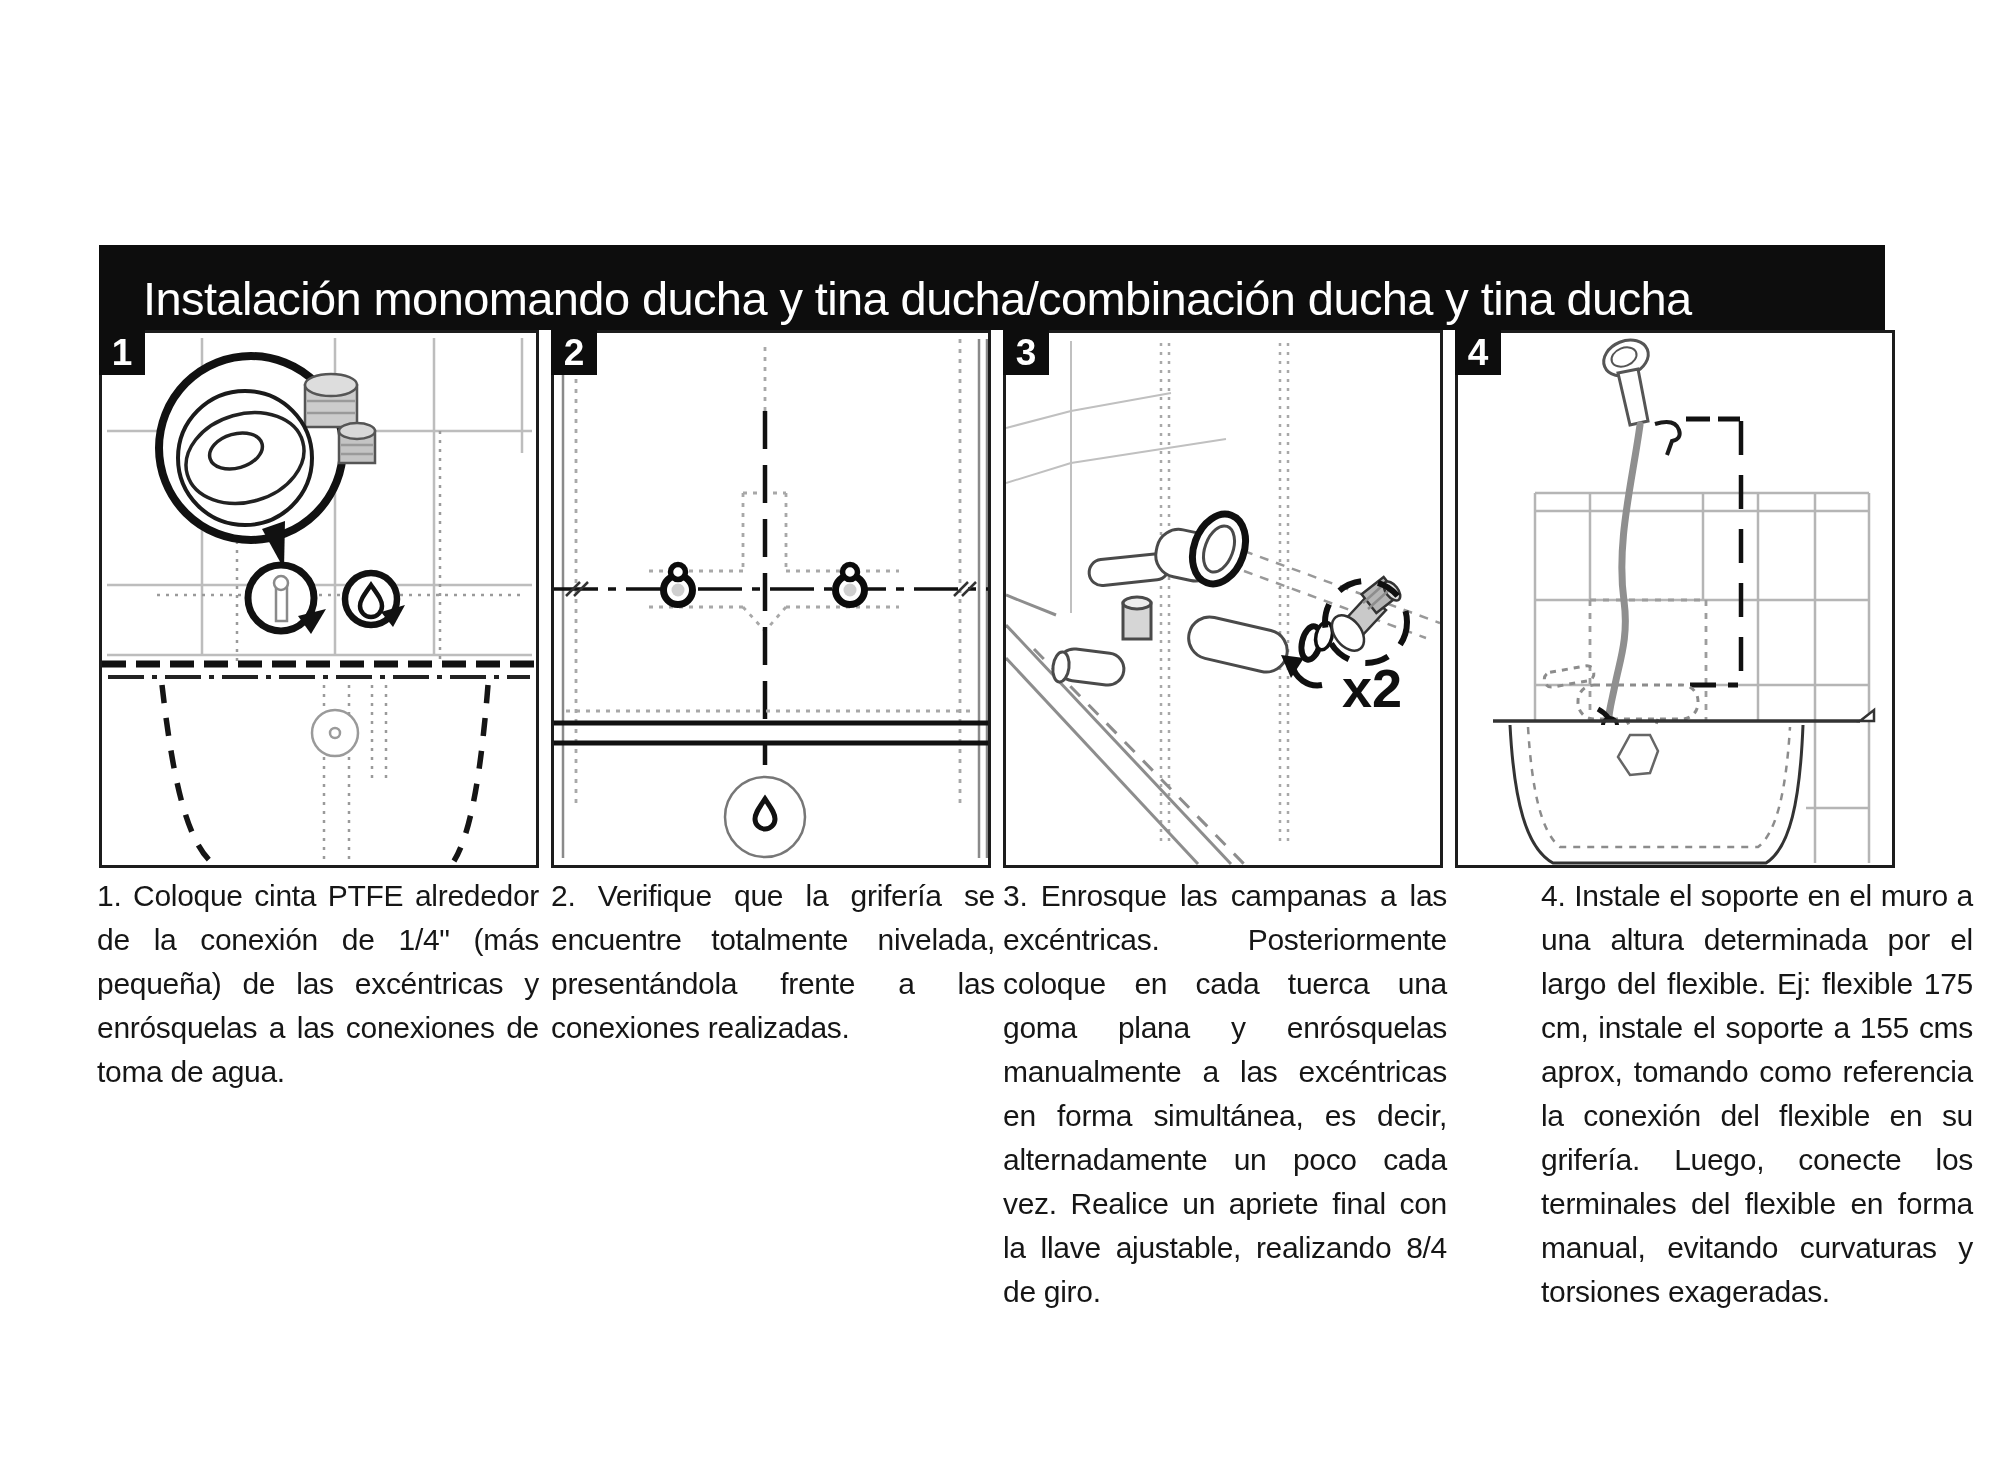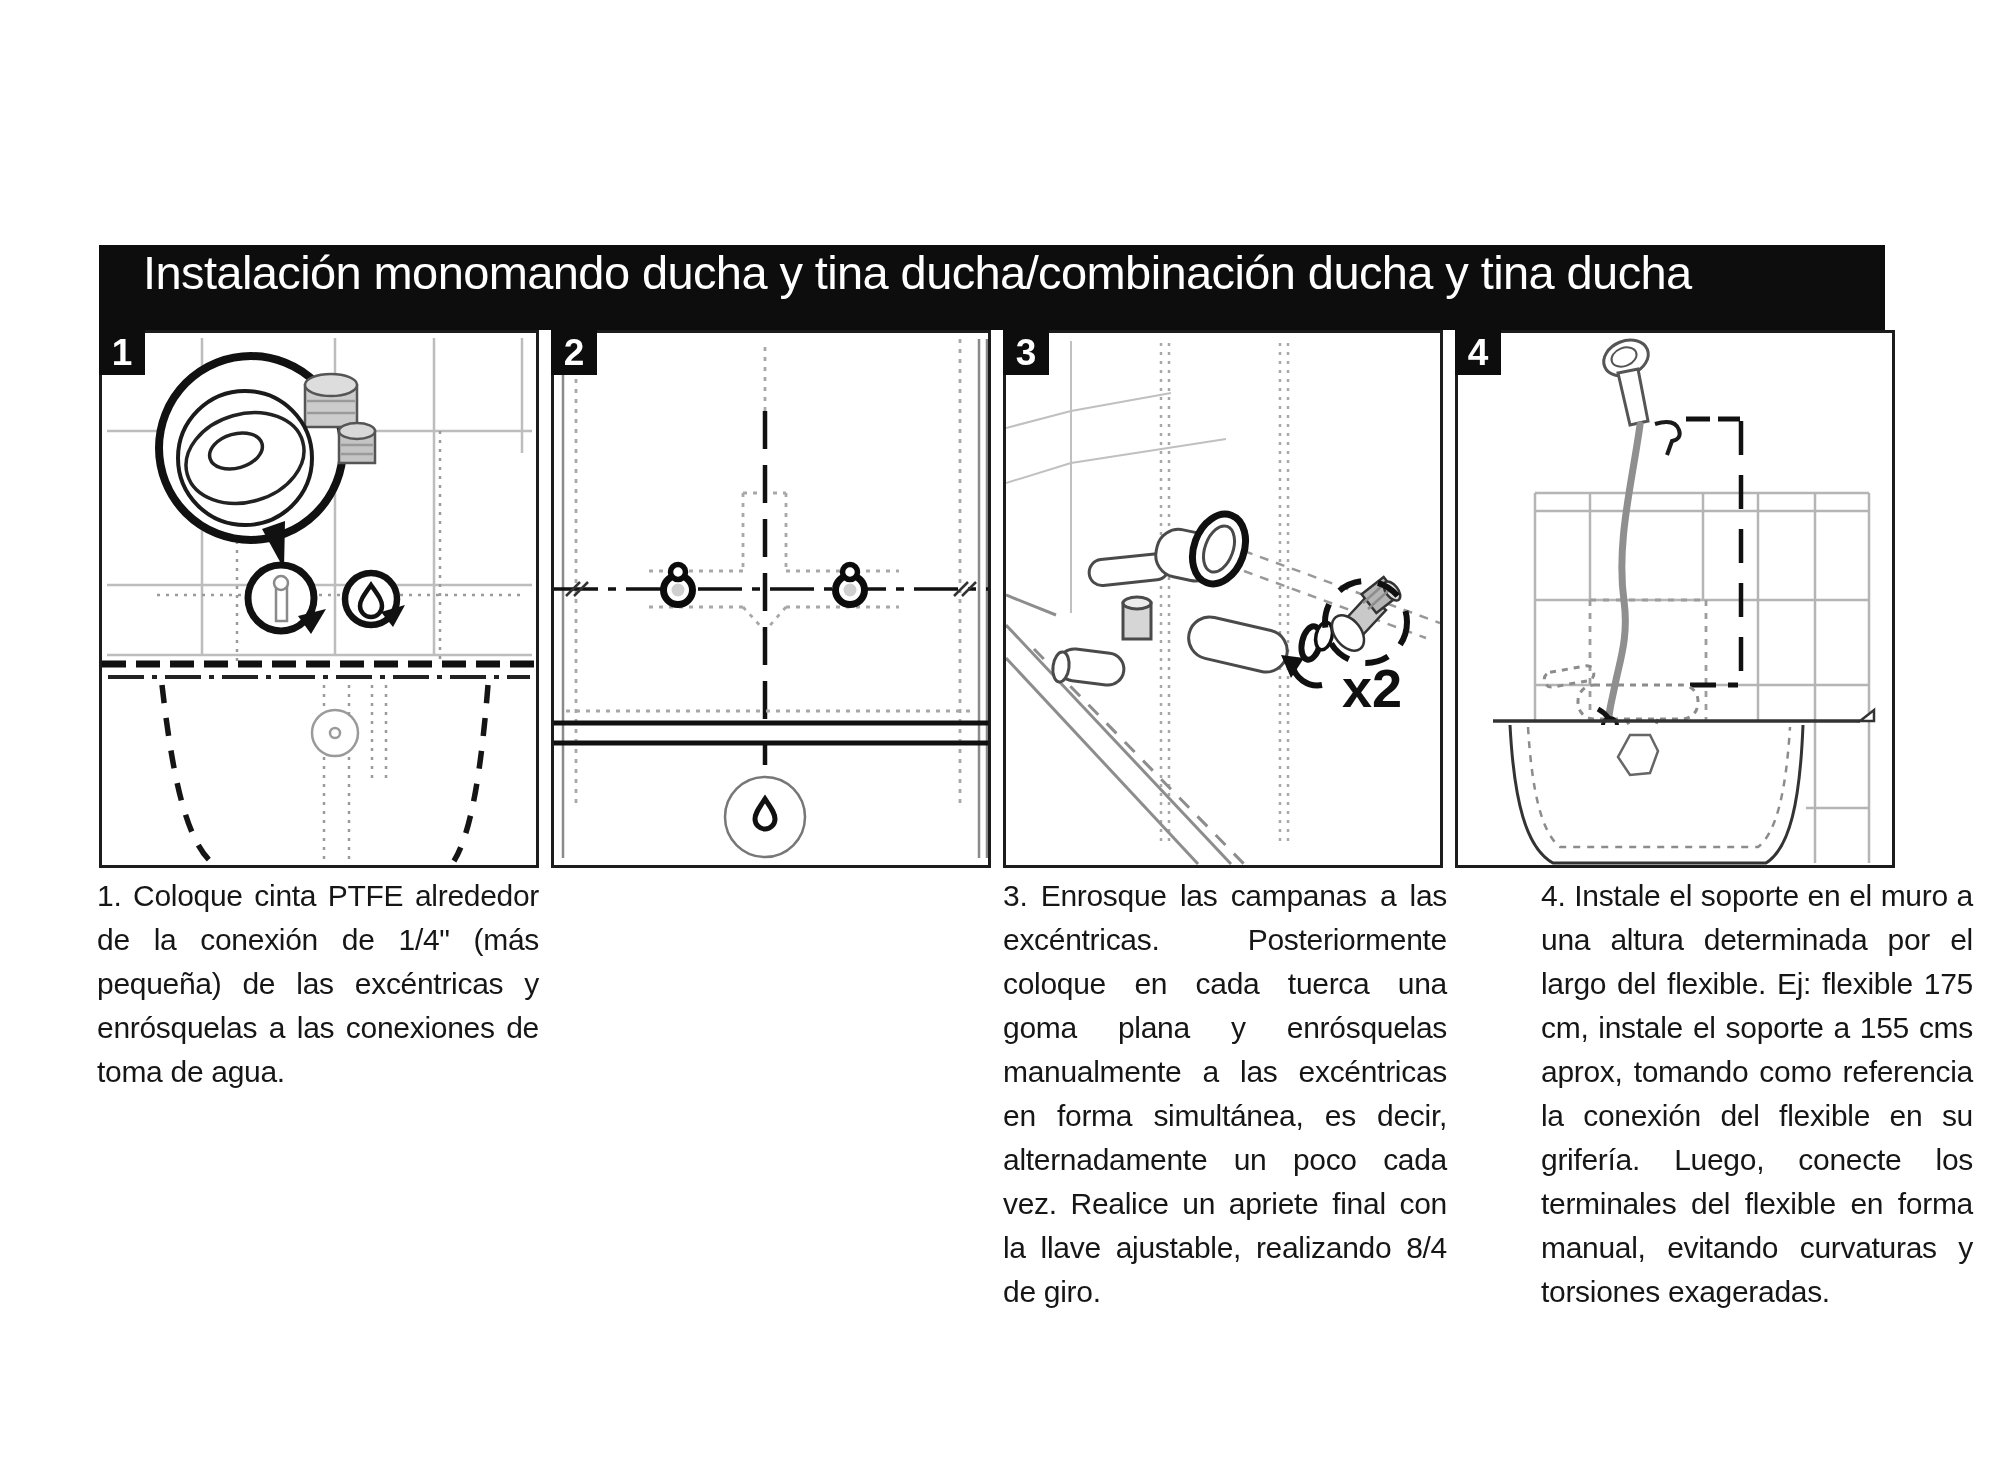--- a/index.html
+++ b/index.html
@@ -1,19 +1,19 @@
 <!DOCTYPE html>
 <html><head>
 <meta charset="utf-8">
 <style>
   html,body{margin:0;padding:0;background:#ffffff;}
   .page{position:relative;width:2000px;height:1480px;background:#ffffff;overflow:hidden;
         font-family:"Liberation Sans", sans-serif;}
   .title-bar{position:absolute;left:99px;top:245px;width:1786px;height:85px;background:#0d0d0d;
-             display:flex;align-items:flex-start;box-sizing:border-box;padding:0 20px 4px 44px;}
+             display:flex;align-items:flex-end;box-sizing:border-box;padding:0 20px 4px 44px;}
   .title-bar span{color:#ffffff;font-size:47px;letter-spacing:-0.6px;white-space:nowrap;font-weight:400;}
   .panel{position:absolute;top:330px;width:440px;height:538px;background:#ffffff;
          border:3px solid #1c1c1c;box-sizing:border-box;}
   .panel.p1{left:99px;}  .panel.p2{left:551px;}  .panel.p3{left:1003px;}  .panel.p4{left:1455px;}
   .badge{position:absolute;left:-3px;top:-3px;width:46px;height:45px;background:#0d0d0d;color:#ffffff;
          font-weight:bold;font-size:37px;display:flex;align-items:center;justify-content:center;z-index:3;}
   .art{position:absolute;left:0;top:0;}
   .caption{position:absolute;top:874px;margin:0;width:442px;color:#161616;font-size:30px;
            line-height:44px;text-align:justify;letter-spacing:-0.3px;}
   .caption.c1{left:97px;}  .caption.c2{left:551px;width:444px;}
@@ -248,16 +248,17 @@
         <line x1="35" y1="388" x2="402" y2="388" stroke="#333333" stroke-width="3.5"></line>
         <polygon points="402,388 416,377 416,388" fill="#ffffff" stroke="#333333" stroke-width="2.5"></polygon>
         <path d="M 52 392 C 56 468 68 515 95 530 L 308 530 C 332 515 342 468 345 392" fill="#ffffff" stroke="#333333" stroke-width="3"></path>
         <path d="M 70 394 C 74 460 84 500 102 514 L 300 514 C 318 500 328 460 332 394" fill="none" stroke="#8c8c8c" stroke-width="2.5" stroke-dasharray="7 7"></path>
         <polygon points="172,402 192,402 200,418 192,440 172,442 160,424" fill="#ffffff" stroke="#666666" stroke-width="2.5"></polygon>
       </g>
     </svg>
   </div>
 
   <p class="caption c1">1. Coloque cinta PTFE alrededor de la conexión de 1/4" (más pequeña) de las excéntricas y enrósquelas a las conexiones de toma de agua.</p>
+  <p class="caption c2">2. Verifique que la grifería se encuentre totalmente nivelada, presentándola frente a las conexiones realizadas.</p>
   <p class="caption c3">3. Enrosque las campanas a las excéntricas. Posteriormente coloque en cada tuerca una goma plana y enrósquelas manualmente a las excéntricas en forma simultánea, es decir, alternadamente un poco cada vez. Realice un apriete final con la llave ajustable, realizando 8/4 de giro.</p>
   <p class="caption c4">4. Instale el soporte en el muro a una altura determinada por el largo del flexible. Ej: flexible 175 cm, instale el soporte a 155 cms aprox, tomando como referencia la conexión del flexible en su grifería. Luego, conecte los terminales del flexible en forma manual, evitando curvaturas y torsiones exageradas.</p>
 
 </div>
 
 </body></html>

